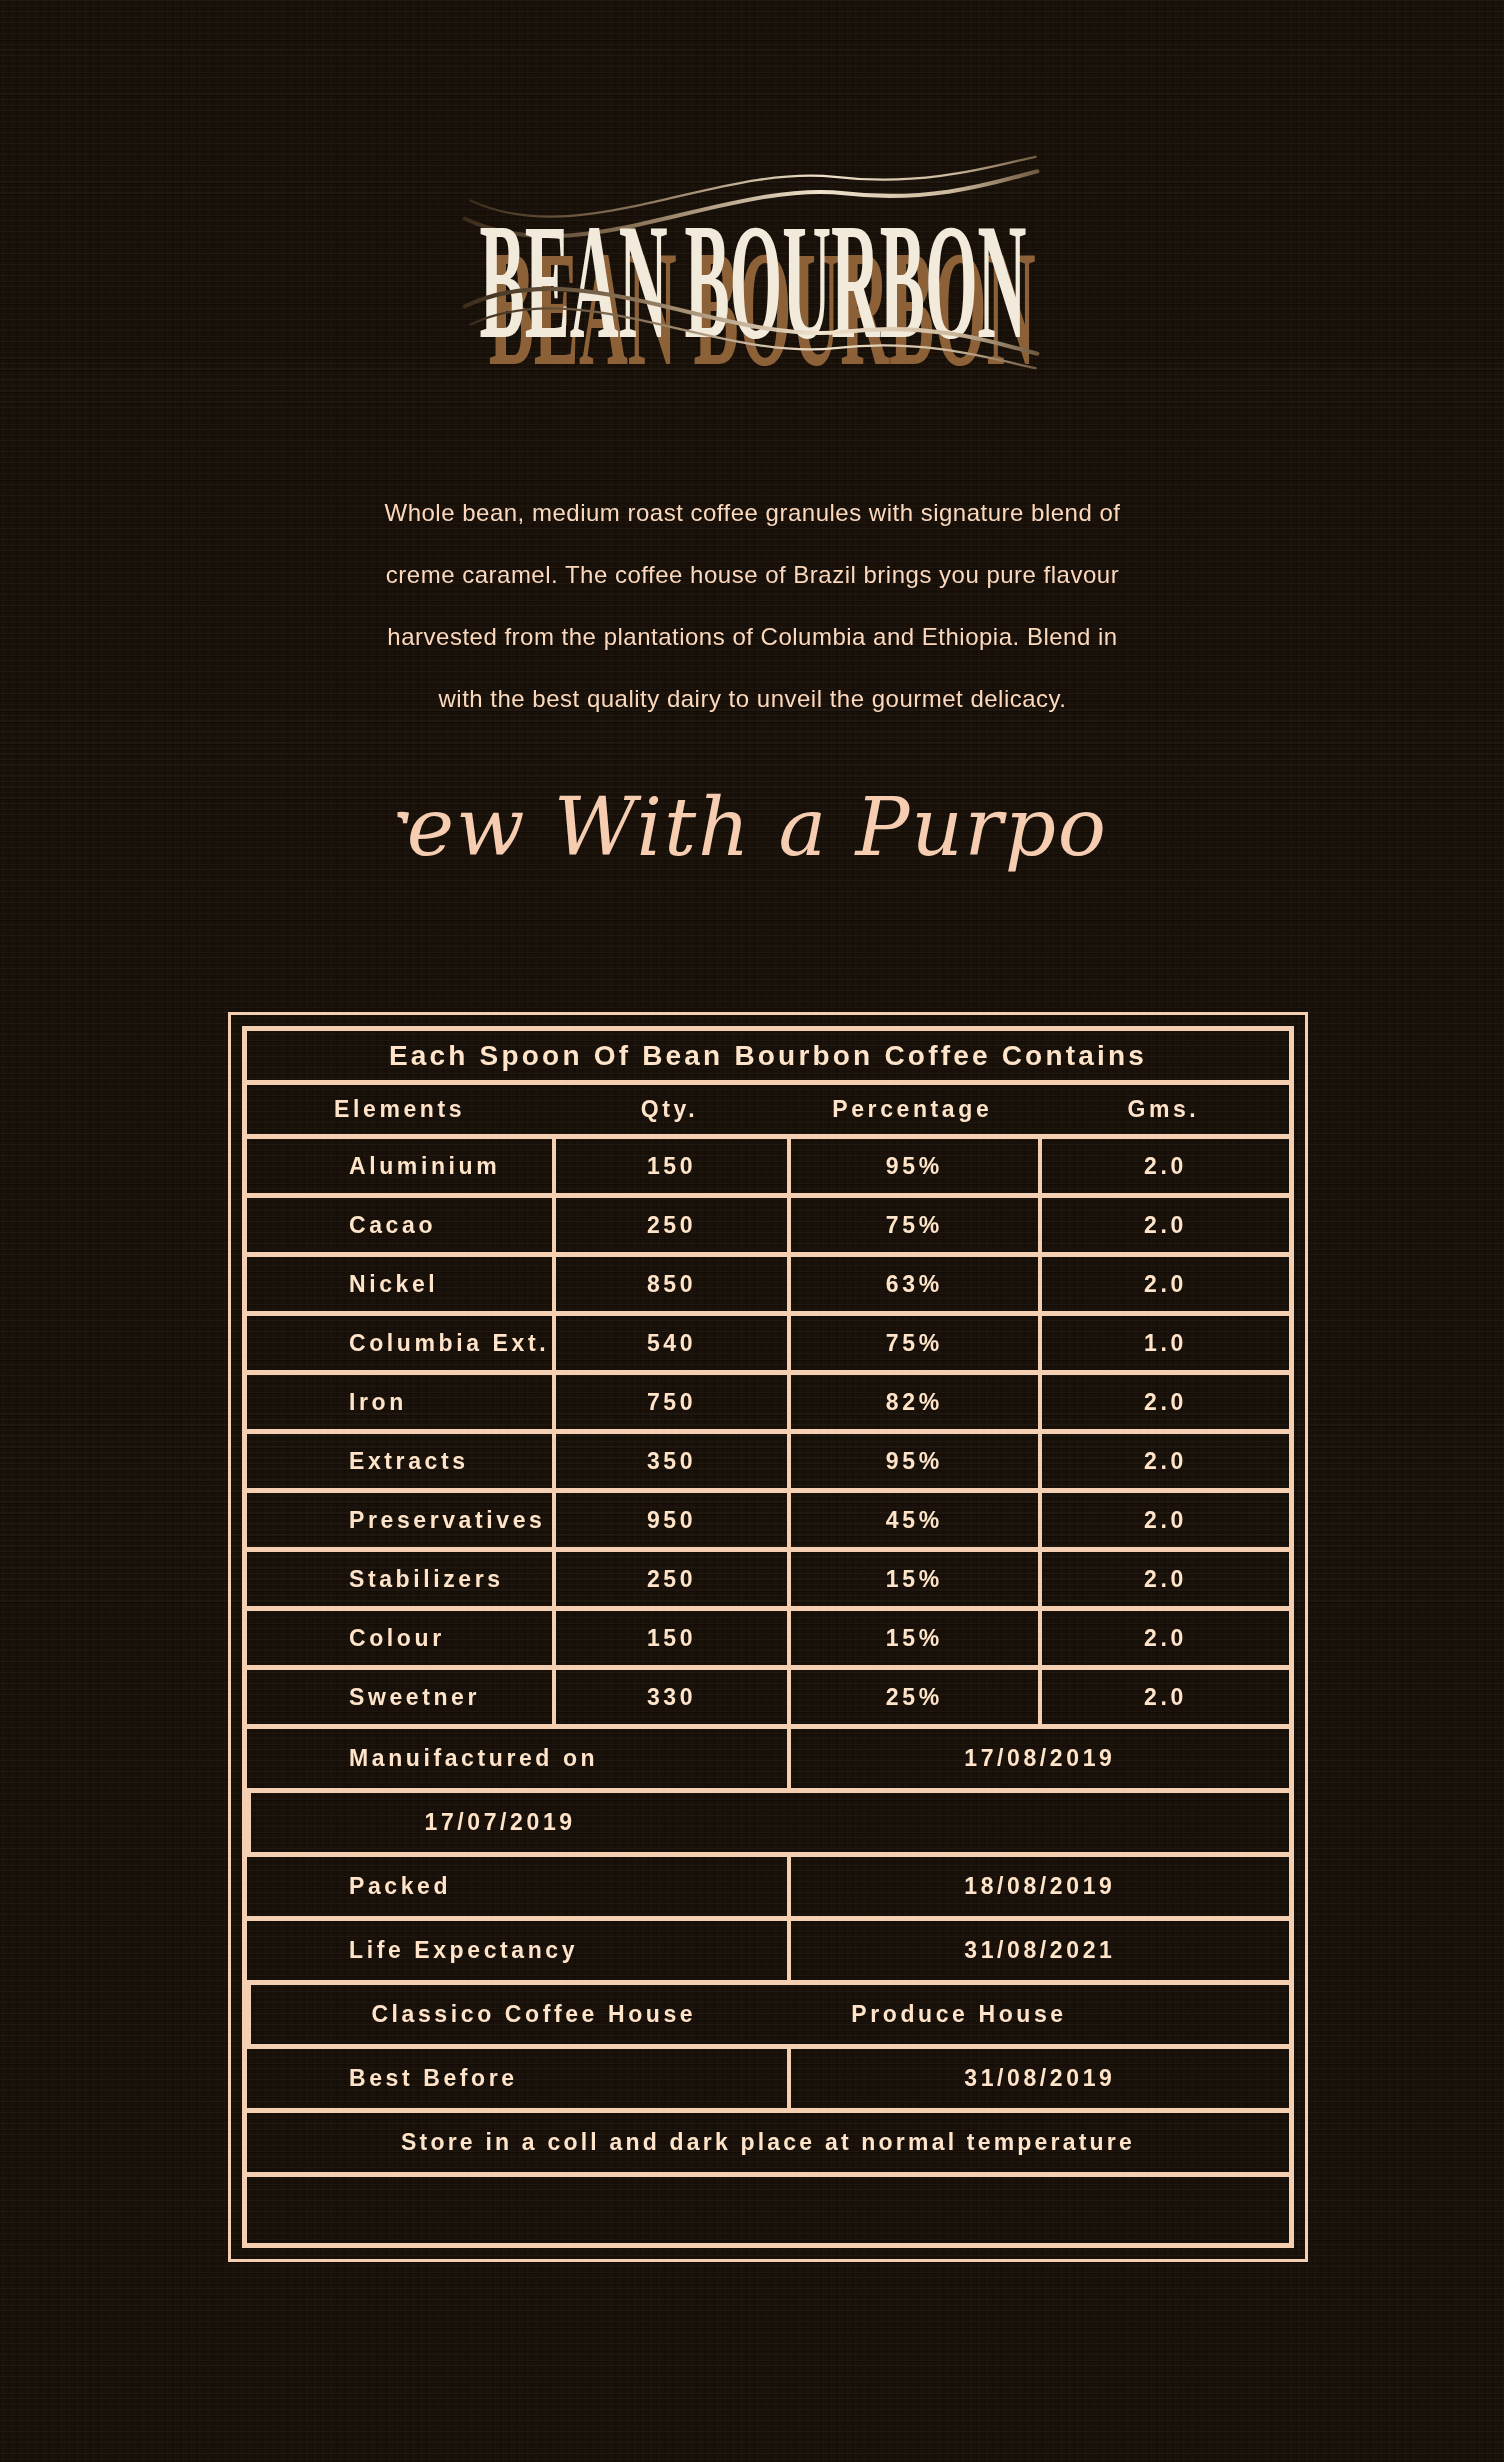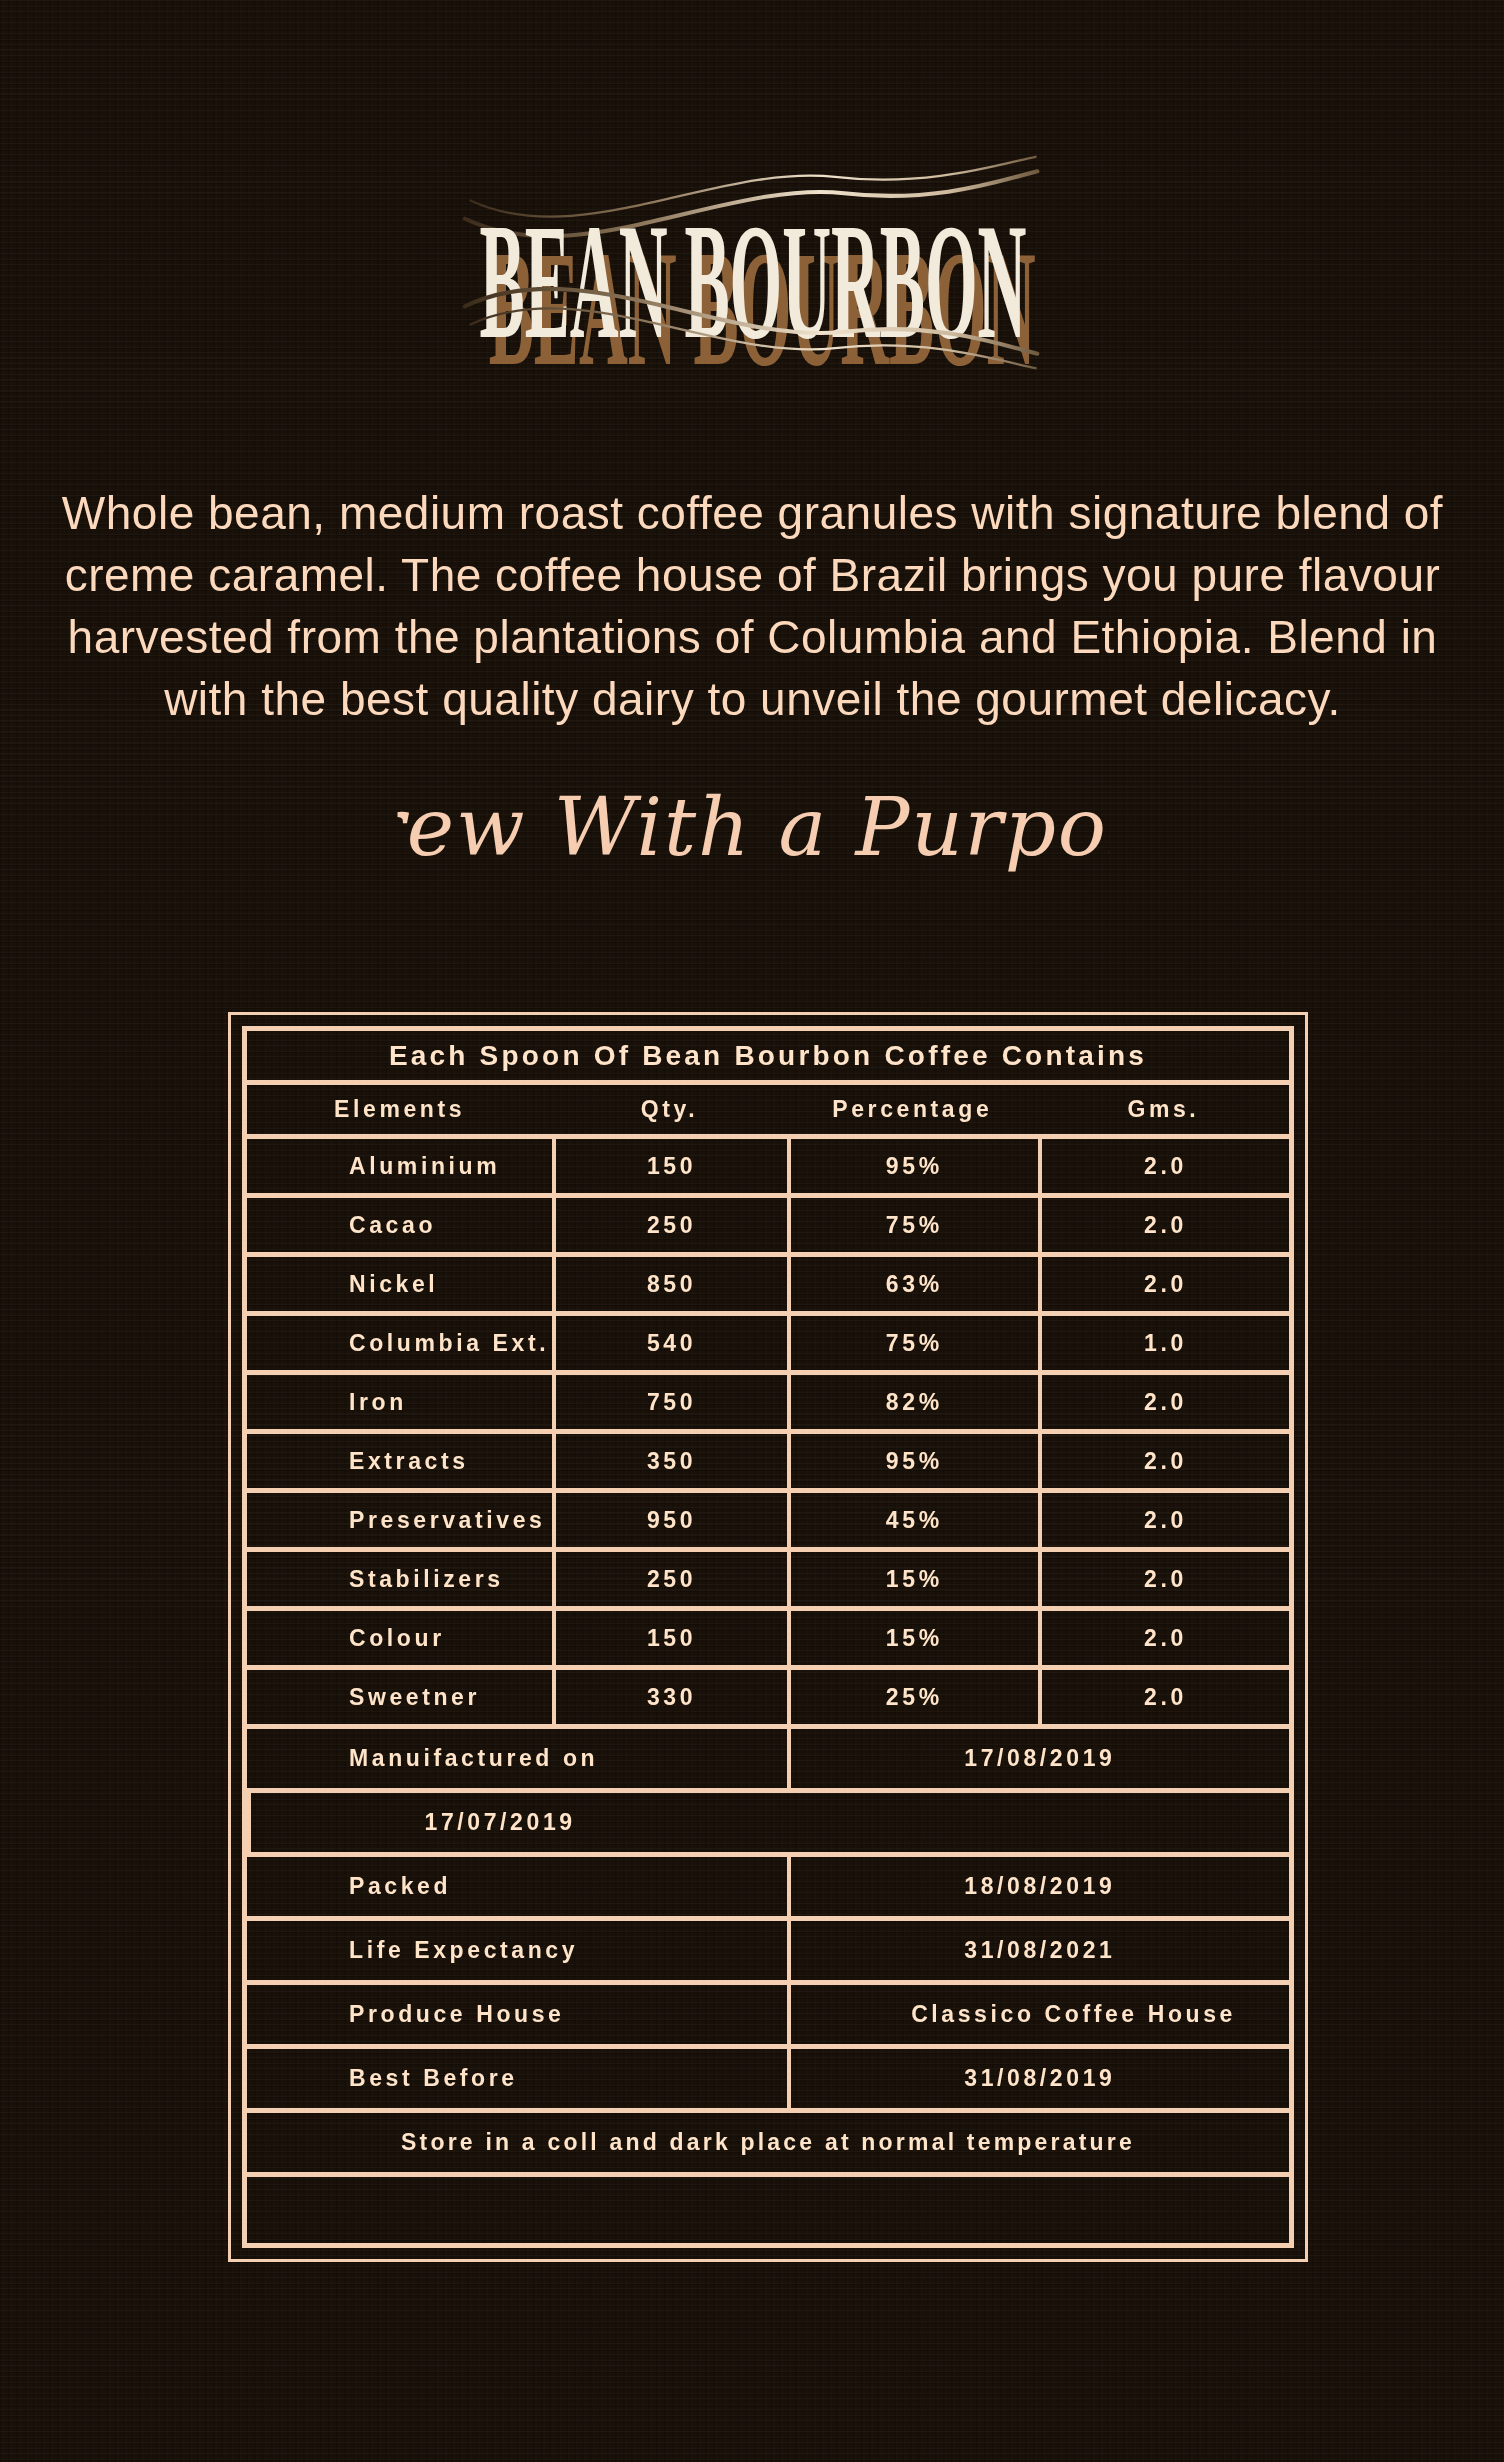--- a/index.html
+++ b/index.html
@@ -11,21 +11,21 @@
         rgba(255,240,220,0.030) 0px, rgba(255,240,220,0.030) 0.9px,
         rgba(0,0,0,0.28) 1.8px, rgba(25,17,9,0) 2.7px, rgba(25,17,9,0) 5.5px),
       repeating-linear-gradient(90deg,
         rgba(0,0,0,0.10) 0px, rgba(0,0,0,0.10) 1.8px,
         rgba(255,240,220,0.012) 2.7px, rgba(25,17,9,0) 4.6px, rgba(25,17,9,0) 8.2px);
     font-family:"Liberation Sans", sans-serif;
   }
   .logo-wrap{position:absolute;top:144px;left:50%;transform:translateX(-50%);}
   .desc{
     position:absolute;top:482px;left:0;right:0;text-align:center;
-    color:#fcd9bd;font-size:46px;line-height:62px;font-weight:400;
+    color:#fcd9bd;font-size:24px;line-height:62px;font-weight:400;
     letter-spacing:0.5px;
   }
   .tagline-wrap{position:absolute;top:746px;left:50%;transform:translateX(-50%);}
 
   
   .t-outer{
     position:absolute;top:1012px;left:228px;width:1080px;
     box-sizing:border-box;border:3.6px solid #f5cfb2;padding:11px;
   }
   .t-inner{border:5.5px solid #f5cfb2;}
@@ -173,22 +173,22 @@
     </div>
     <div class="t-row h-meta">
       <div class="cell m-label">Packed</div>
       <div class="cell m-value">18/08/2019</div>
     </div>
     <div class="t-row h-meta">
       <div class="cell m-label">Life Expectancy</div>
       <div class="cell m-value">31/08/2021</div>
     </div>
     <div class="t-row h-meta">
+      <div class="cell m-value val-right">Classico Coffee House</div>
       <div class="cell m-label">Produce House</div>
-      <div class="cell m-value val-right">Classico Coffee House</div>
     </div>
     <div class="t-row h-meta">
       <div class="cell m-label">Best Before</div>
       <div class="cell m-value">31/08/2019</div>
     </div>
 
     <div class="t-row h-note">
       <div class="cell full note-cell">Store in a coll and dark place at normal temperature</div>
     </div>
     <div class="t-row h-empty"></div>

